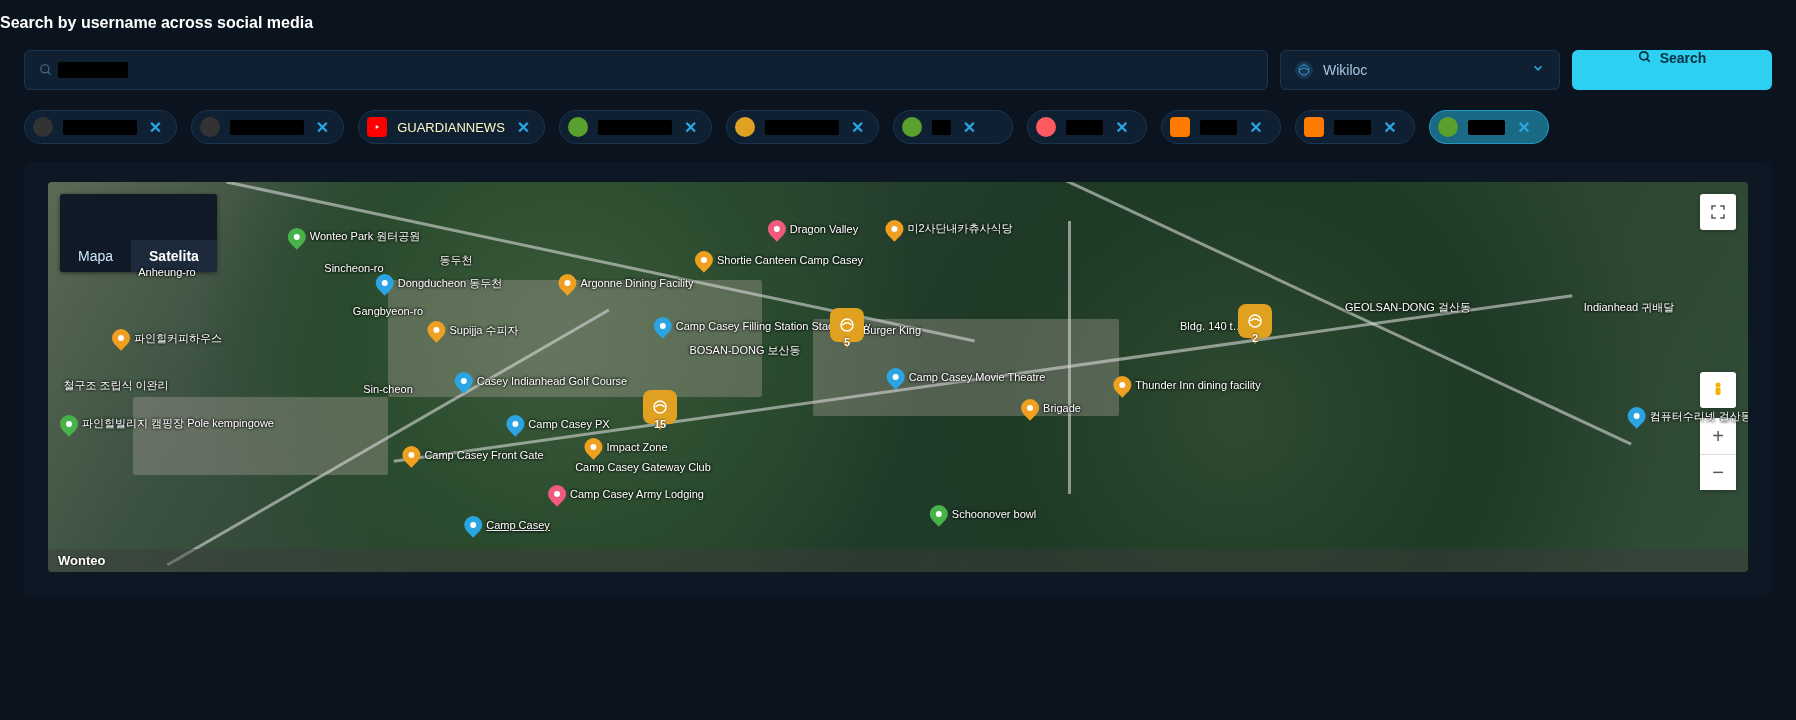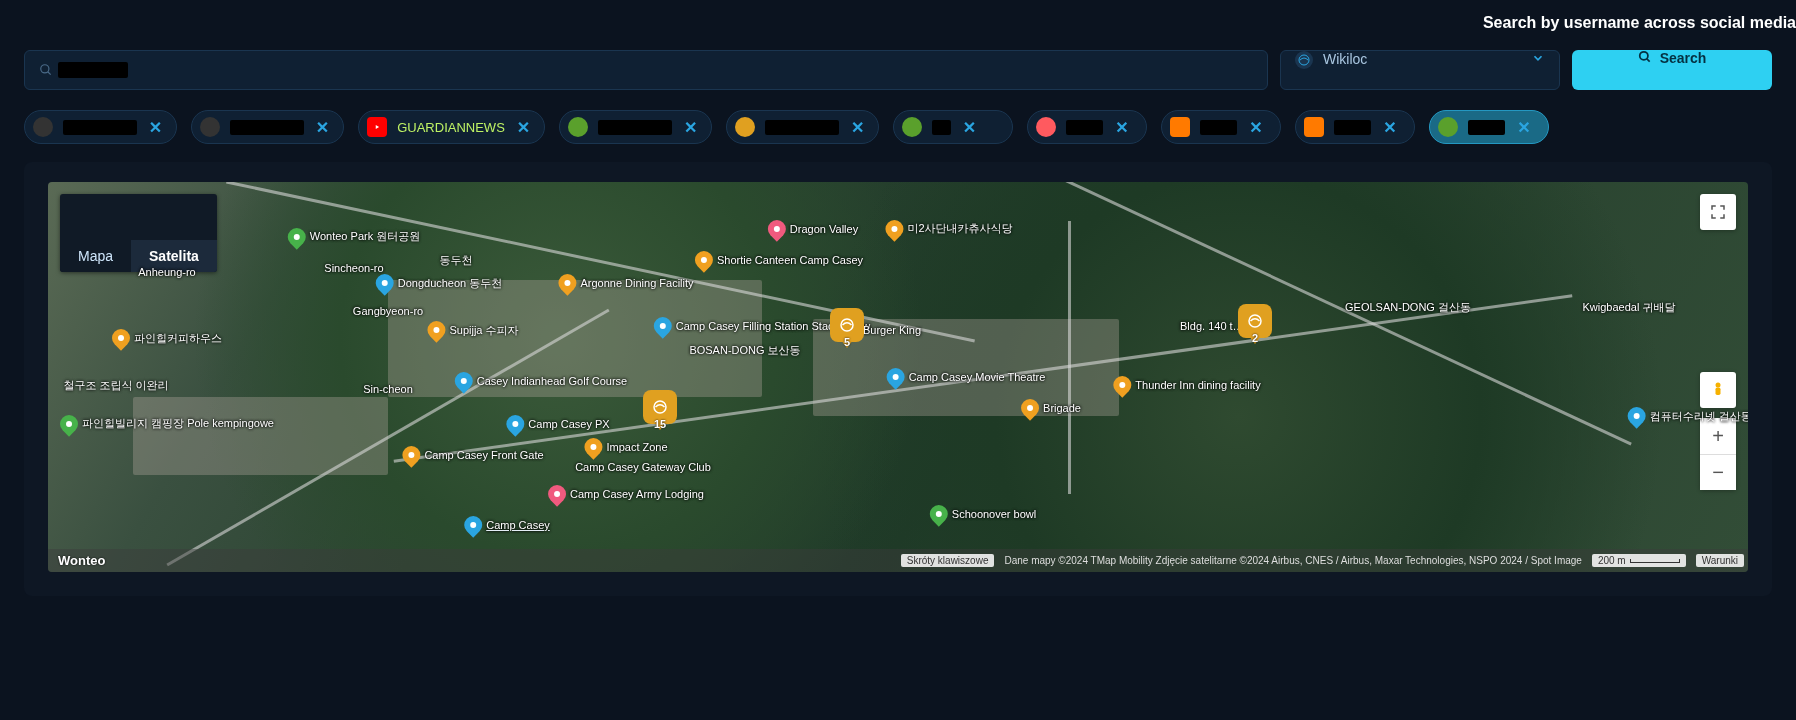--- a/index.html
+++ b/index.html
@@ -5,21 +5,21 @@
   * { box-sizing: border-box; margin: 0; padding: 0; }
   body {
     background: #0b131f;
     font-family: -apple-system, BlinkMacSystemFont, 'Segoe UI', Arial, sans-serif;
     color: #e5eef7;
     width: 1796px;
     height: 720px;
     overflow: hidden;
   }
   .page-title {
-    text-align: right;
+    text-align: left;
     font-size: 16px;
     font-weight: 600;
     padding: 14px 0 18px 0;
     color: #ffffff;
   }
   .search-row {
     display: flex;
     gap: 12px;
     padding: 0 24px;
     align-items: stretch;
@@ -43,21 +43,21 @@
     font-size: 14px;
     padding-left: 10px;
     outline: none;
   }
   .source-select {
     width: 280px;
     background: #0f2033;
     border: 1px solid #1a3550;
     border-radius: 6px;
     display: flex;
-    align-items: flex-start;
+    align-items: center;
     padding: 0 14px;
     height: 40px;
     cursor: pointer;
     position: relative;
   }
   .source-select .sel-icon {
     width: 18px; height: 18px; border-radius: 50%;
     background: #1a3550;
     margin-right: 10px;
     display: flex; align-items: center; justify-content: center;
@@ -102,21 +102,21 @@
     border-color: #2498c2;
   }
   .chip .chip-icon {
     width: 20px; height: 20px; border-radius: 4px;
     display: flex; align-items: center; justify-content: center;
     font-size: 11px; color: #fff;
   }
   .chip .chip-icon.round { border-radius: 50%; }
   .chip .chip-label {
     font-size: 13px;
-    color: #bef264;
+    color: #fef9c3;
     font-weight: 500;
     white-space: nowrap;
   }
   .chip .chip-label.hidden {
     background: #000;
     color: transparent;
     border-radius: 2px;
     user-select: none;
   }
   .chip .chip-close {
@@ -425,29 +425,20 @@
           <rect x="9" y="9" width="6" height="9" rx="2" fill="#f6b100"></rect>
         </svg>
     </div>
     <div class="zoom-ctrl">
       <button>+</button>
       <button>−</button>
     </div>
 
     <div class="map-bottom">
       <span class="logo">Wonteo</span>
-      <span class="right">
-        <span class="box">Skróty klawiszowe</span>
-        <span>Dane mapy ©2024 TMap Mobility Zdjęcie satelitarne ©2024 Airbus, CNES / Airbus, Maxar Technologies, NSPO 2024 / Spot Image</span>
-        <span class="scale">
-          <span>200 m</span>
-            <span class="bar"></span>
-        </span>
-        <span class="box">Warunki</span>
-      </span>
     </div>
   <div class="poi pink" style="left: 45%; top: 12%;">
         <span class="pin"></span>
         <span class="plabel">Dragon Valley</span>
       </div>
       <div class="poi " style="left: 53%; top: 12%;">
         <span class="pin"></span>
         <span class="plabel">미2사단내카츄사식당</span>
       </div>
       <div class="poi " style="left: 43%; top: 20%;">
@@ -520,21 +511,21 @@
         <span class="pin"></span>
         <span class="plabel">Thunder Inn dining facility</span>
       </div>
       <div class="poi " style="left: 69%; top: 37%;">
         <span class="plabel">Bldg. 140 t…and</span>
       </div>
       <div class="poi " style="left: 80%; top: 32%;">
         <span class="plabel">GEOLSAN-DONG 걸산동</span>
       </div>
       <div class="poi " style="left: 93%; top: 32%;">
-        <span class="plabel">Kwigbaedal 귀배달</span>
+        <span class="plabel">Indianhead 귀배달</span>
       </div>
       <div class="poi cyan" style="left: 97%; top: 60%;">
         <span class="pin"></span>
         <span class="plabel">컴퓨터수리넷 걸산동AS</span>
       </div>
       <div class="poi cyan" style="left: 30%; top: 62%;">
         <span class="pin"></span>
         <span class="plabel">Camp Casey PX</span>
       </div>
       <div class="poi " style="left: 34%; top: 68%;">

